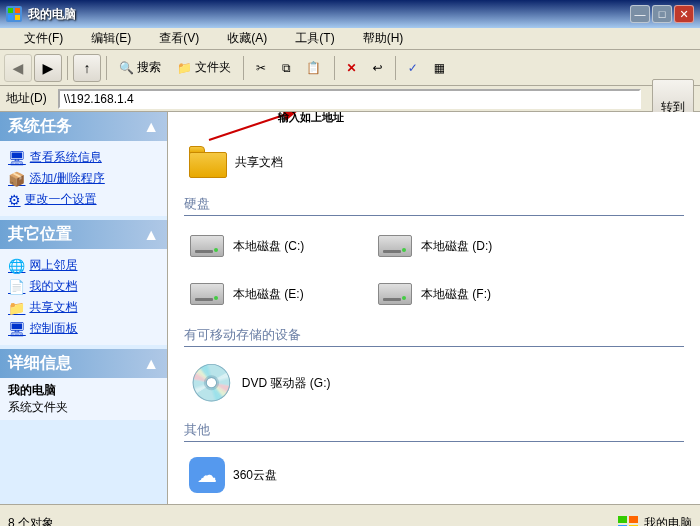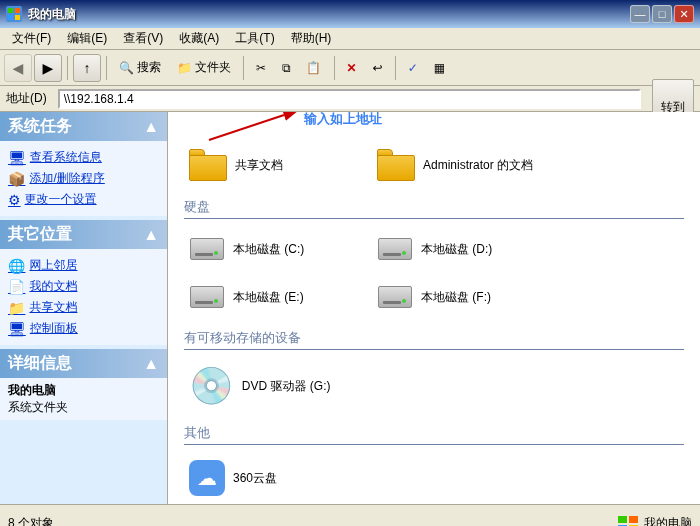--- a/index.html
+++ b/index.html
@@ -59,20 +59,21 @@
       display: flex;
       align-items: center;
       padding: 0 4px;
       border-bottom: 1px solid #ACA899;
     }
     .menu-item {
       padding: 2px 8px;
       font-size: 12px;
       color: #000;
       cursor: pointer;
+      margin-left: 12px;
     }
 
     
     .toolbar {
       background: #ECE9D8;
       height: 36px;
       display: flex;
       align-items: center;
       padding: 0 4px;
       border-bottom: 1px solid #ACA899;
@@ -464,36 +465,29 @@
       
       <div style="position:relative; display:inline-block; margin-bottom: 6px;">
         <svg width="120" height="50" style="position:absolute; left:20px; top:-10px;">
           <defs>
             <marker id="arrowhead" markerWidth="8" markerHeight="8" refX="0" refY="3" orient="auto">
               <polygon points="0 0, 8 3, 0 6" fill="#CC0000"></polygon>
             </marker>
           </defs>
           <line x1="5" y1="30" x2="80" y2="5" stroke="#CC0000" stroke-width="2" marker-end="url(#arrowhead)"></line>
         </svg>
-        <span style="color:#3b82f6; font-size:13px; font-weight:bold; margin-left:120px; position:relative; top:-10px;">输入如上地址</span>
+        <span style="color:#000000; font-size:11px; font-weight:bold; margin-left:94px; position:relative; top:-10px;">输入如上地址</span>
       </div>
       <div class="items-row">
         <div class="file-item">
           <div class="folder-icon-wrap">
             <div class="folder-tab"></div>
             <div class="folder-body"></div>
           </div>
           <span class="file-label">共享文档</span>
-        </div>
-        <div class="file-item">
-          <div class="folder-icon-wrap">
-            <div class="folder-tab"></div>
-            <div class="folder-body"></div>
-          </div>
-          <span class="file-label">Administrator 的文档</span>
         </div>
       </div>
     </div>
 
     <div class="section-wrapper">
       <div class="section-title">硬盘</div>
       <div class="items-row">
         <div class="file-item">
           <div class="drive-icon">
             <div class="drive-body">

